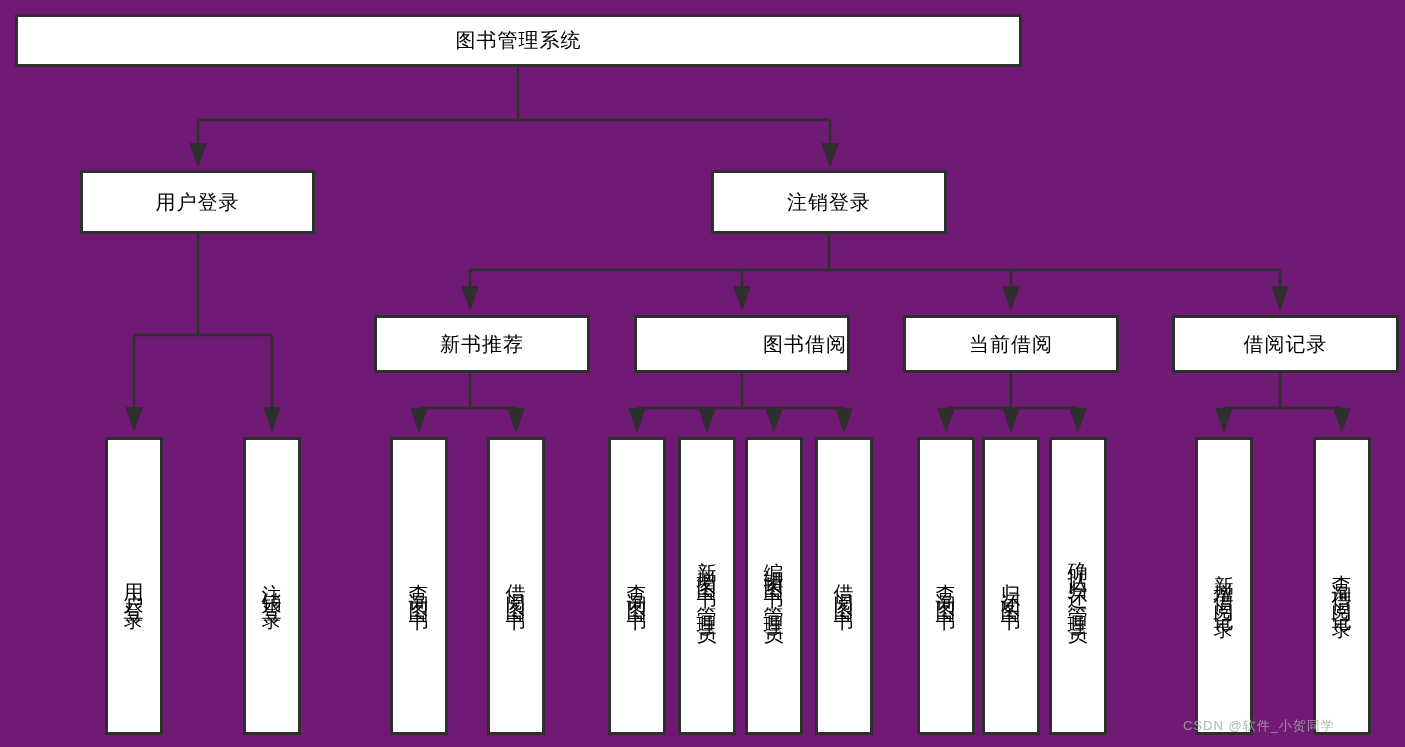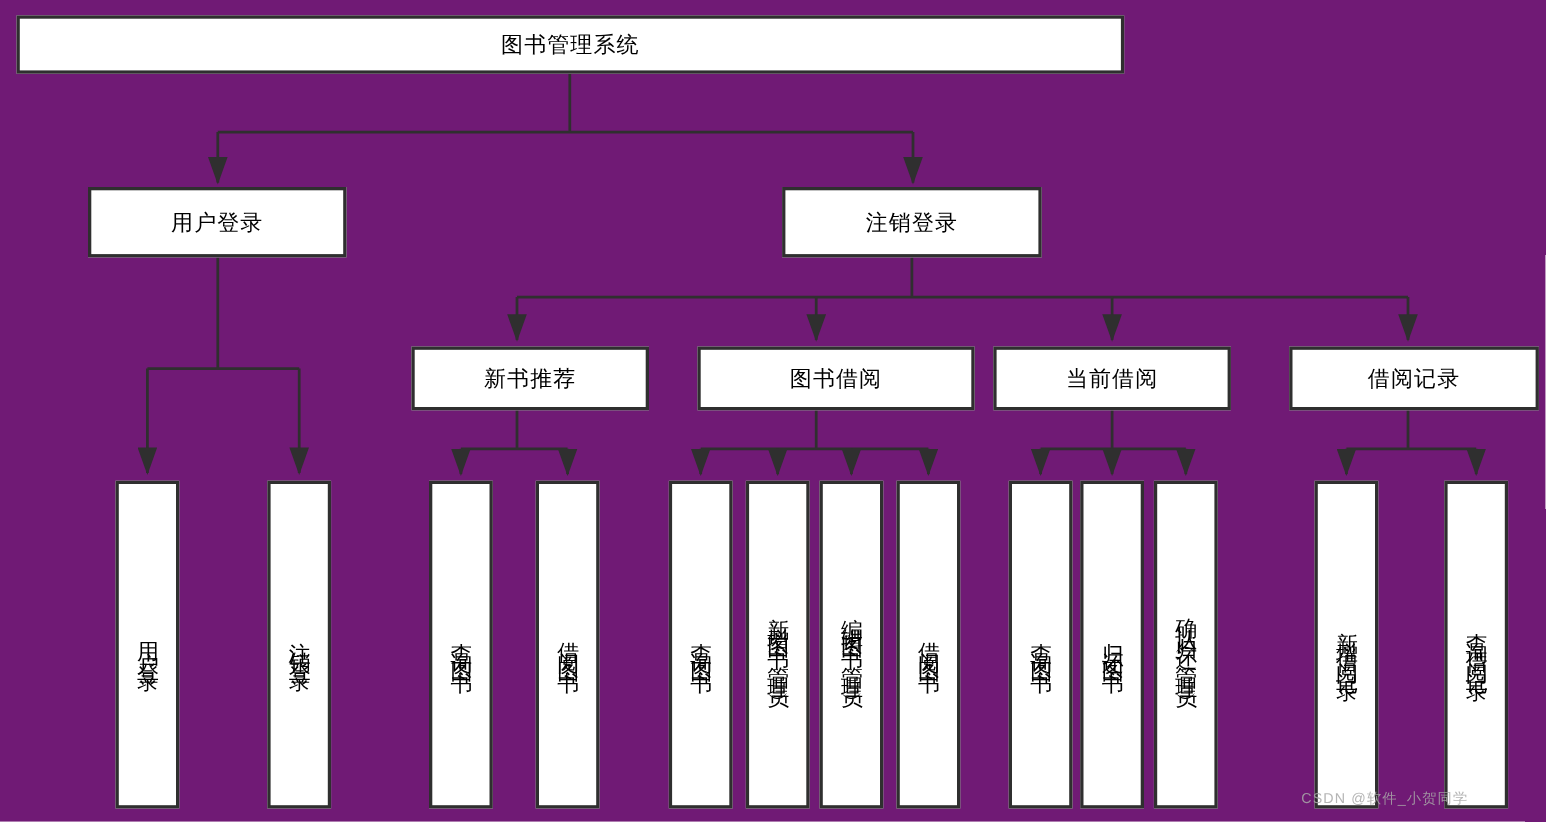--- a/index.html
+++ b/index.html
@@ -107,21 +107,21 @@
   <div class="box lvl2" style="left:80px; width:235px;">
     <span class="h-label">用户登录</span>
   </div>
   <div class="box lvl2" style="left:711px; width:236px;">
     <span class="h-label">注销登录</span>
   </div>
 
   <div class="box branch" style="left:362px; width:216px;margin-left:12px;">
     <span class="h-label">新书推荐</span>
   </div>
-  <div class="box branch" style="left:634px; width:252px;">
+  <div class="box branch" style="left:634px; width:216px;justify-content:flex-end;">
     <span class="h-label">图书借阅</span>
   </div>
   <div class="box branch" style="left:903px; width:216px;align-items:center;">
     <span class="h-label">当前借阅</span>
   </div>
   <div class="box branch" style="left:1172px; width:227px;">
     <span class="h-label">借阅记录</span>
   </div>
 
   <div class="box leaf" style="left:105px;">

